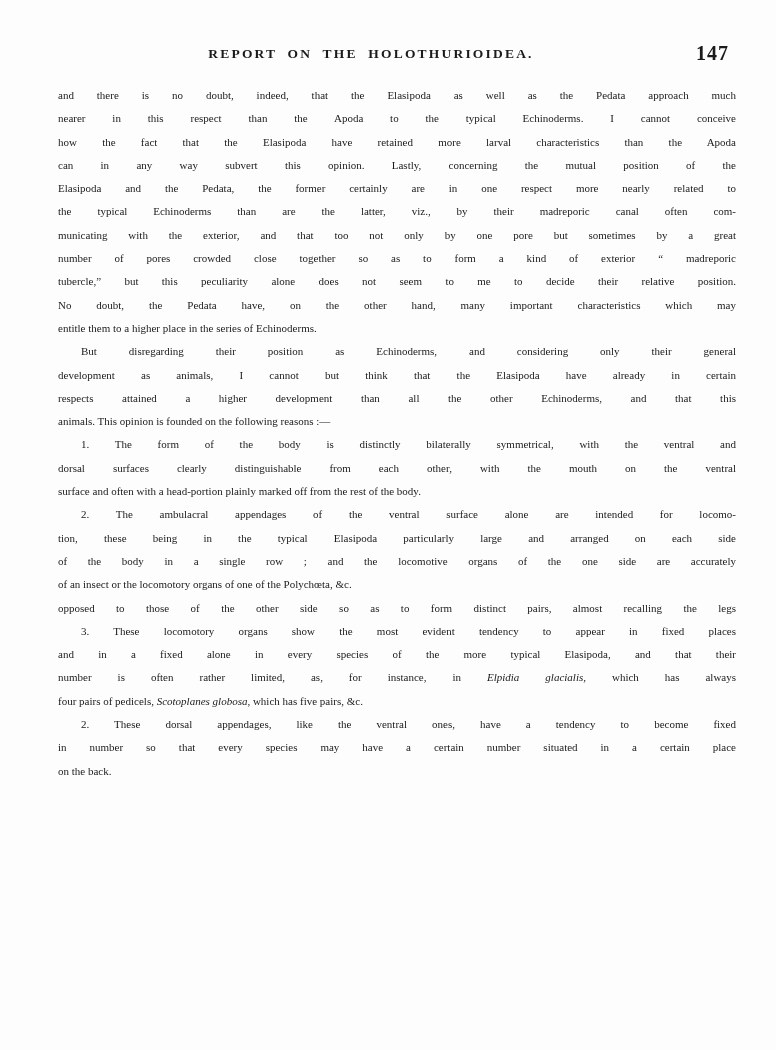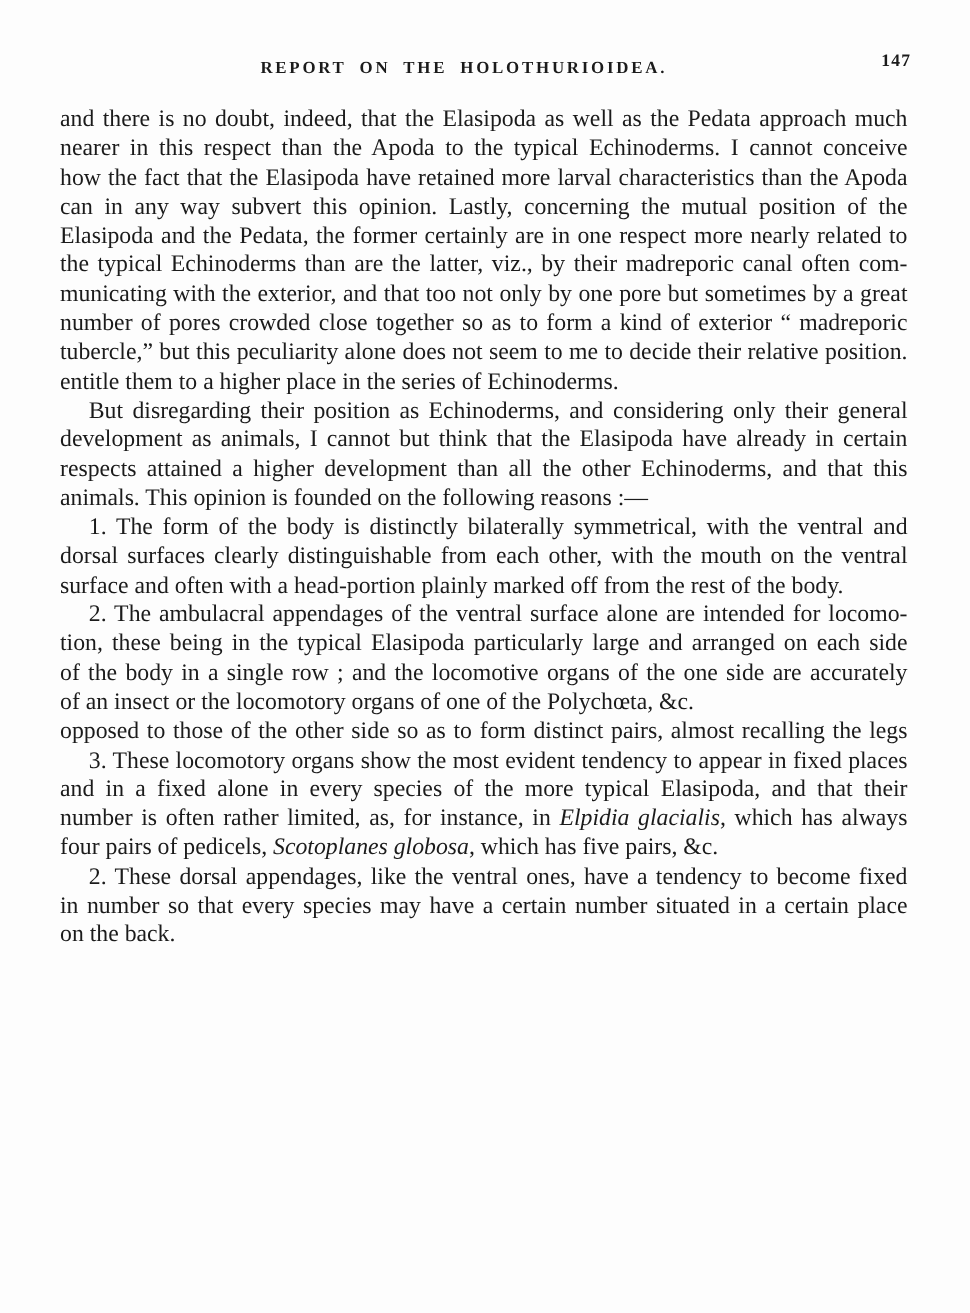--- a/index.html
+++ b/index.html
@@ -15,26 +15,26 @@
   .header { position: absolute; left: 45px; top: 46px; width: 684px; height: 22px; }
   .running-title {
     display: block; text-align: center;
     font-size: 13.5px; font-weight: bold;
     letter-spacing: 2.2px; word-spacing: 5px;
     transform: translateX(-16px);
     white-space: nowrap;
   }
   .page-number {
     position: absolute; right: 0; top: -4px;
-    font-size: 14px; font-weight: bold; letter-spacing: 1px;
+    font-size: 20px; font-weight: bold; letter-spacing: 1px;
   }
 
   .content {
-    position: absolute; left: 48px; top: 84px; width: 678px;
-    font-size: 19px; line-height: 23.3px;
+    position: absolute; left: 58px; top: 84px; width: 678px;
+    font-size: 11px; line-height: 23.3px;
   }
   .para { margin: 0; }
   .line { text-align: justify; text-align-last: justify; }
   .line.last { text-align-last: left; }
   .para.indent .line:first-child { text-indent: 23px; }
   .it { font-style: italic; }
 </style>
 </head>
 <body>
 
@@ -47,20 +47,21 @@
       <div class="para">
         <div class="line"><span>and there is no doubt, indeed, that the Elasipoda as well as the Pedata approach much</span></div>
         <div class="line"><span>nearer in this respect than the Apoda to the typical Echinoderms.  I cannot conceive</span></div>
         <div class="line"><span>how the fact that the Elasipoda have retained more larval characteristics than the Apoda</span></div>
         <div class="line"><span>can in any way subvert this opinion.  Lastly, concerning the mutual position of the</span></div>
         <div class="line"><span>Elasipoda and the Pedata, the former certainly are in one respect more nearly related to</span></div>
         <div class="line"><span>the typical Echinoderms than are the latter, viz., by their madreporic canal often com-</span></div>
         <div class="line"><span>municating with the exterior, and that too not only by one pore but sometimes by a great</span></div>
         <div class="line"><span>number of pores crowded close together so as to form a kind of exterior “ madreporic</span></div>
         <div class="line"><span>tubercle,” but this peculiarity alone does not seem to me to decide their relative position.</span></div>
+        <div class="line"><span>No doubt, the Pedata have, on the other hand, many important characteristics which may</span></div>
         <div class="line last"><span>entitle them to a higher place in the series of Echinoderms.</span></div>
       </div>
       <div class="para indent">
         <div class="line"><span>But disregarding their position as Echinoderms, and considering only their general</span></div>
         <div class="line"><span>development as animals, I cannot but think that the Elasipoda have already in certain</span></div>
         <div class="line"><span>respects attained a higher development than all the other Echinoderms, and that this</span></div>
         <div class="line last"><span>animals.  This opinion is founded on the following reasons :—</span></div>
       </div>
       <div class="para indent">
         <div class="line"><span>1. The form of the body is distinctly bilaterally symmetrical, with the ventral and</span></div>

